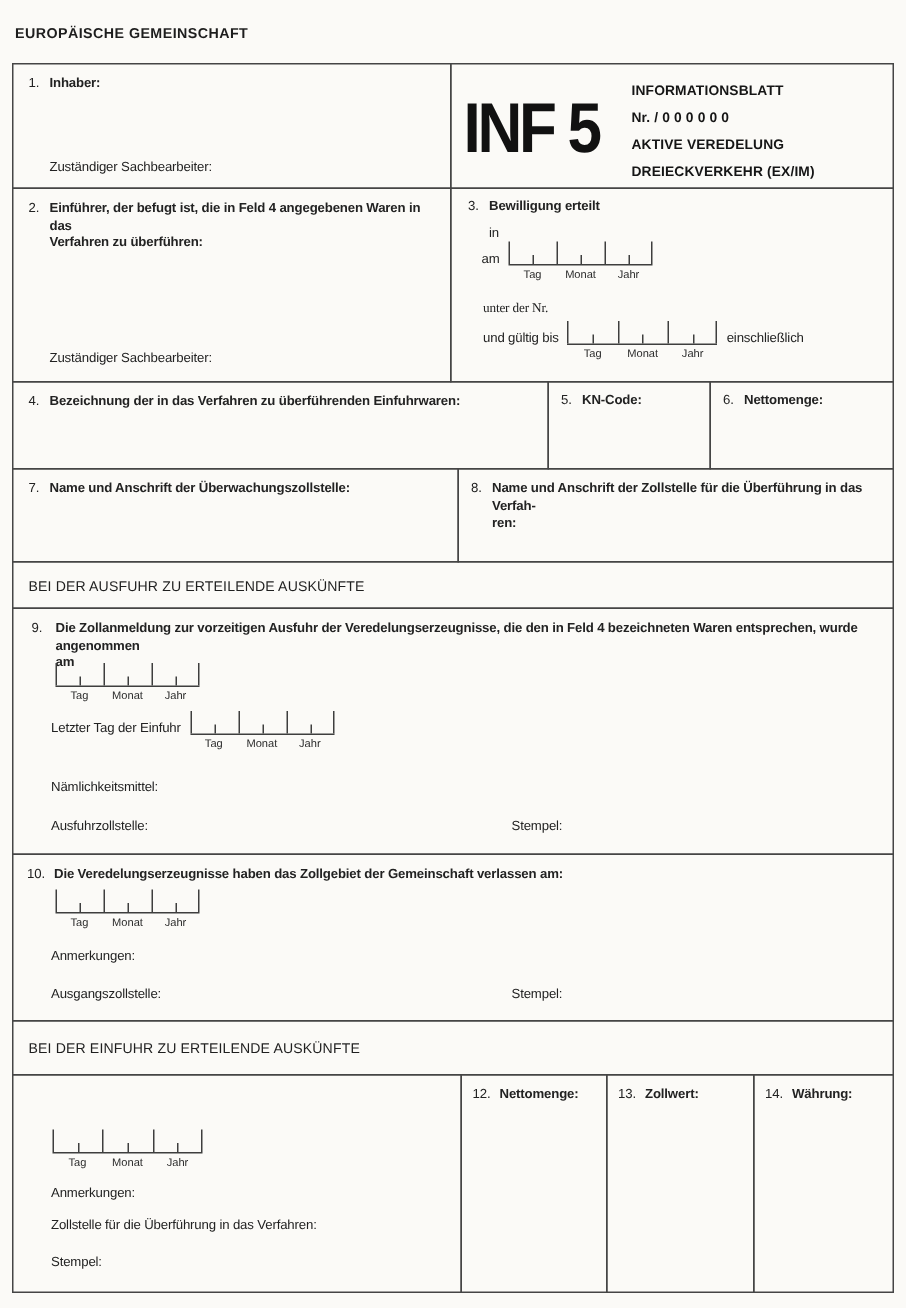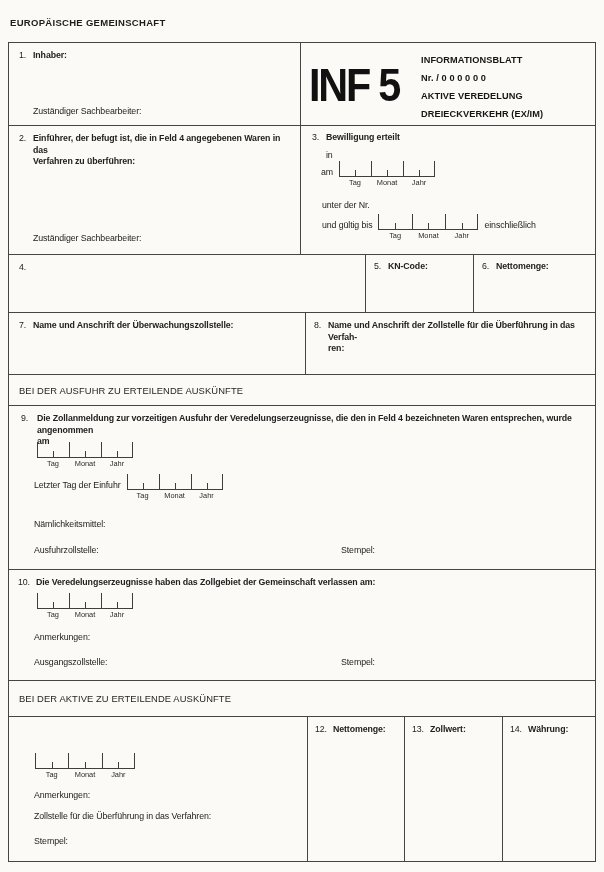--- a/index.html
+++ b/index.html
@@ -110,21 +110,21 @@
             <i class="s" style="left: 83.3333%;"></i>
             <i class="t" style="left: calc(100% - 1px);"></i>
           </div>
         <div class="comb-labels w96">
           <span>Tag</span>
             <span>Monat</span>
             <span>Jahr</span>
         </div>
       </div>
     </div>
-    <div class="sub" style="left:21px; top:74px;">unter der Nr.</div>
+    <div class="sub" style="left:21px; top:74px;font-family:Liberation Serif, serif;">unter der Nr.</div>
     <div class="row" style="left:21px; top:89px;">
       <span class="side-label">und gültig bis</span>
       <div class="datefield">
         <div class="comb w100">
             <i class="t" style="left: 0%;"></i>
             <i class="s" style="left: 16.6667%;"></i>
             <i class="t" style="left: 33.3333%;"></i>
             <i class="s" style="left: 50%;"></i>
             <i class="t" style="left: 66.6667%;"></i>
             <i class="s" style="left: 83.3333%;"></i>
@@ -136,20 +136,21 @@
             <span>Jahr</span>
         </div>
       </div>
       <span class="side-label">einschließlich</span>
     </div>
   </div>
 
   <div class="cell" id="b4">
     <div class="lbl pad">
       <span class="num">4.</span>
+      <span class="txt">Bezeichnung der in das Verfahren zu überführenden Einfuhrwaren:</span>
     </div>
   </div>
   <div class="cell" id="b5">
     <div class="lbl" style="padding:6px 4px 0 8px;">
       <span class="num">5.</span>
       <span class="txt">KN-Code:</span>
     </div>
   </div>
   <div class="cell" id="b6">
     <div class="lbl" style="padding:6px 4px 0 8px;">
@@ -246,21 +247,21 @@
             <span>Jahr</span>
         </div>
       </div>
     </div>
     <div class="sub" style="left:25px; top:62px;">Anmerkungen:</div>
     <div class="sub" style="left:25px; top:87px;">Ausgangszollstelle:</div>
     <div class="sub" style="left:332px; top:87px;">Stempel:</div>
   </div>
 
   <div class="cell band" id="band2">
-    <span>BEI DER AKTIVE ZU ERTEILENDE AUSKÜNFTE</span>
+    <span>BEI DER EINFUHR ZU ERTEILENDE AUSKÜNFTE</span>
   </div>
 
   <div class="cell" id="b11">
     <div class="row" style="left:26px; top:37px;">
       <div class="datefield">
         <div class="comb w100">
             <i class="t" style="left: 0%;"></i>
             <i class="s" style="left: 16.6667%;"></i>
             <i class="t" style="left: 33.3333%;"></i>
             <i class="s" style="left: 50%;"></i>

